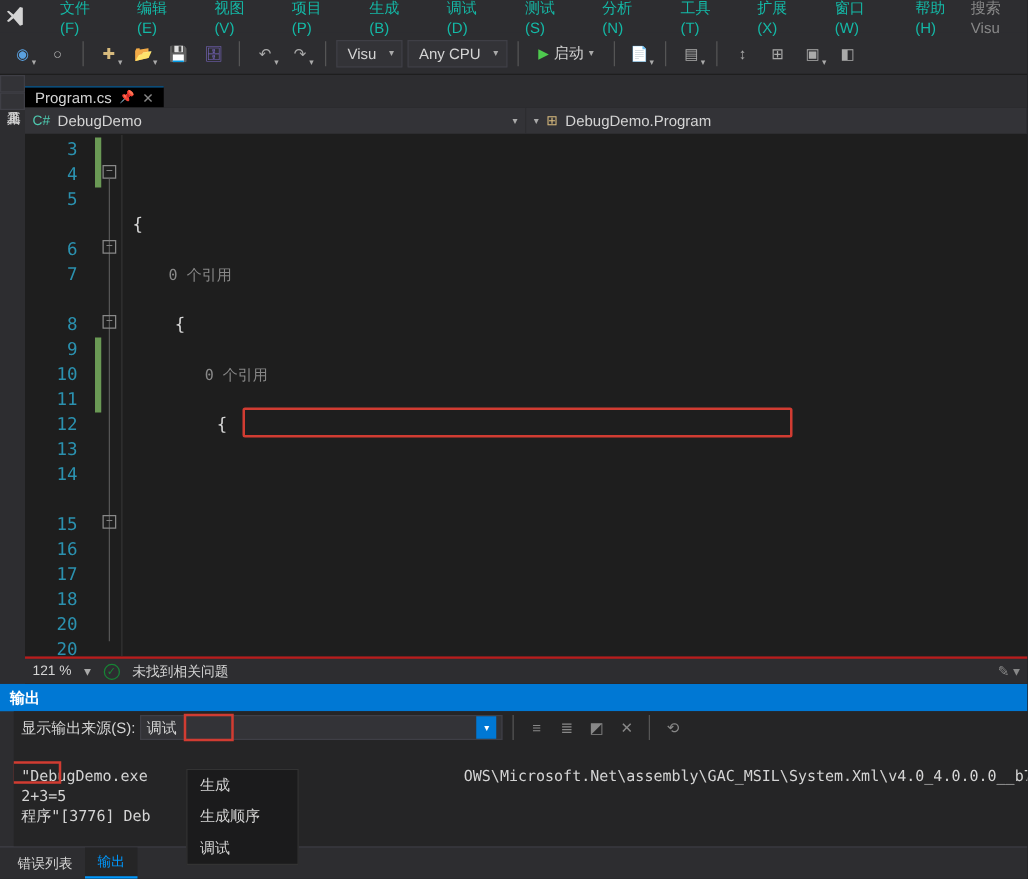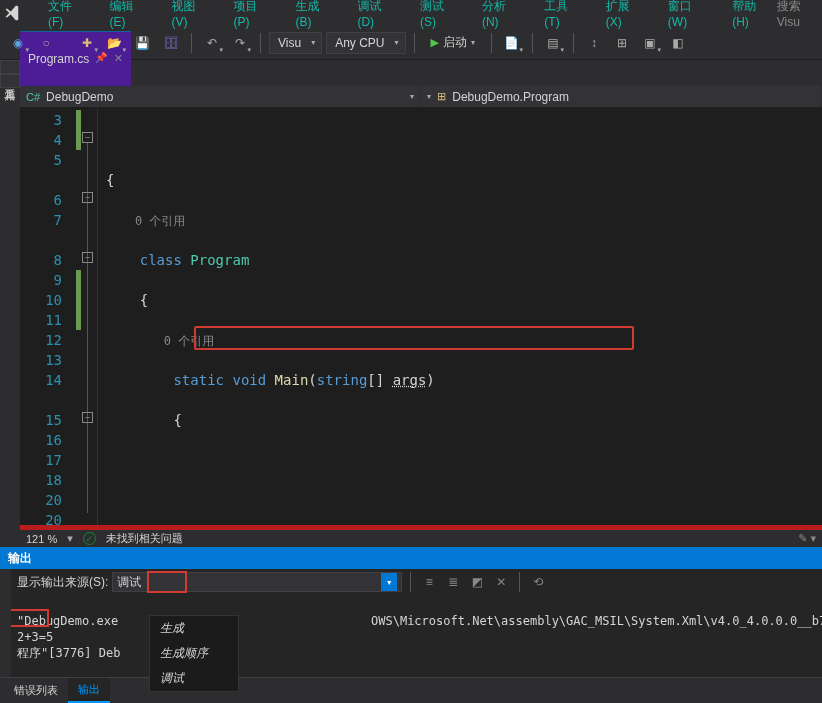--- a/index.html
+++ b/index.html
@@ -110,25 +110,26 @@
   flex-direction: column;
   background: #1e1e1e;
 }
 .file-tabs {
   height: 26px;
   display: flex;
   background: #2d2d30;
   align-items: flex-end;
 }
 .file-tab {
-  background: #4c1d95;
-  padding: 20px 8px;
+  background: #000000;
+  padding: 1px 8px;
   color: #d4d4d4;
   display: flex;
   gap: 6px;
+  align-items: center;
   border-top: 1px solid #0e639c;
   font-size: 12px;
 }
 .file-tab .pin { color: #888; font-size: 10px; cursor: pointer; }
 .file-tab .close { color: #888; font-size: 11px; cursor: pointer; }
 .nav-bar {
   height: 22px;
   background: #333337;
   display: flex;
   border-bottom: 1px solid #1e1e1e;
@@ -216,21 +217,21 @@
 }
 .status-strip {
   height: 22px;
   background: #2d2d30;
   display: flex;
   align-items: center;
   padding: 0 6px;
   font-size: 11px;
   color: #d4d4d4;
   gap: 10px;
-  border-top: 5px solid #b91c1c;
+  border-top: 2px solid #b91c1c;
   text-align: center;
 }
 .status-strip .check { color: #178435; border: 1px solid #178435; border-radius: 50%; width: 13px; height: 13px; display: inline-flex; align-items: center; justify-content: center; font-size: 9px; }
 .output-header {
   height: 22px;
   background: #0078d4;
   color: #fff;
   display: flex;
   align-items: center;
   padding: 0 8px;
@@ -297,21 +298,20 @@
   left: 138px;
   width: 90px;
   background: #1b1b1c;
   border: 1px solid #333;
   z-index: 10;
 }
 .dropdown-menu .item {
   padding: 4px 10px;
   color: #d4d4d4;
   cursor: pointer;
-  font-style: italic;
 }
 .bottom-tabs {
   height: 26px;
   background: #2d2d30;
   display: flex;
   align-items: center;
   padding: 0 4px;
   border-top: 1px solid #3f3f46;
 }
 .btab {
@@ -443,24 +443,22 @@
         <div class="fold" style="top:24px">−</div>
         <div class="bar" style="top:35px;height:370px"></div>
         <div class="fold" style="top:84px">−</div>
         <div class="fold" style="top:144px">−</div>
         <div class="fold" style="top:304px">−</div>
       </div>
       <div class="code-content">
 <div class="code-line"></div>
 <div class="code-line"><span class="plain">{</span></div>
 <div class="code-line"><span class="ref">    0 个引用</span></div>
-<div class="code-line">    <span class="kw">class</span> <span class="cls">Program</span></div>
 <div class="code-line">    <span class="plain">{</span></div>
 <div class="code-line"><span class="ref">        0 个引用</span></div>
-<div class="code-line">        <span class="kw">static</span> <span class="kw">void</span> <span class="fn">Main</span><span class="plain">(</span><span class="kw">string</span><span class="plain">[] </span><span class="plain" style="text-decoration:underline dotted">args</span><span class="plain">)</span></div>
 <div class="code-line">        <span class="plain">{</span></div>
 
 
 
 
 
 
 
 
 

